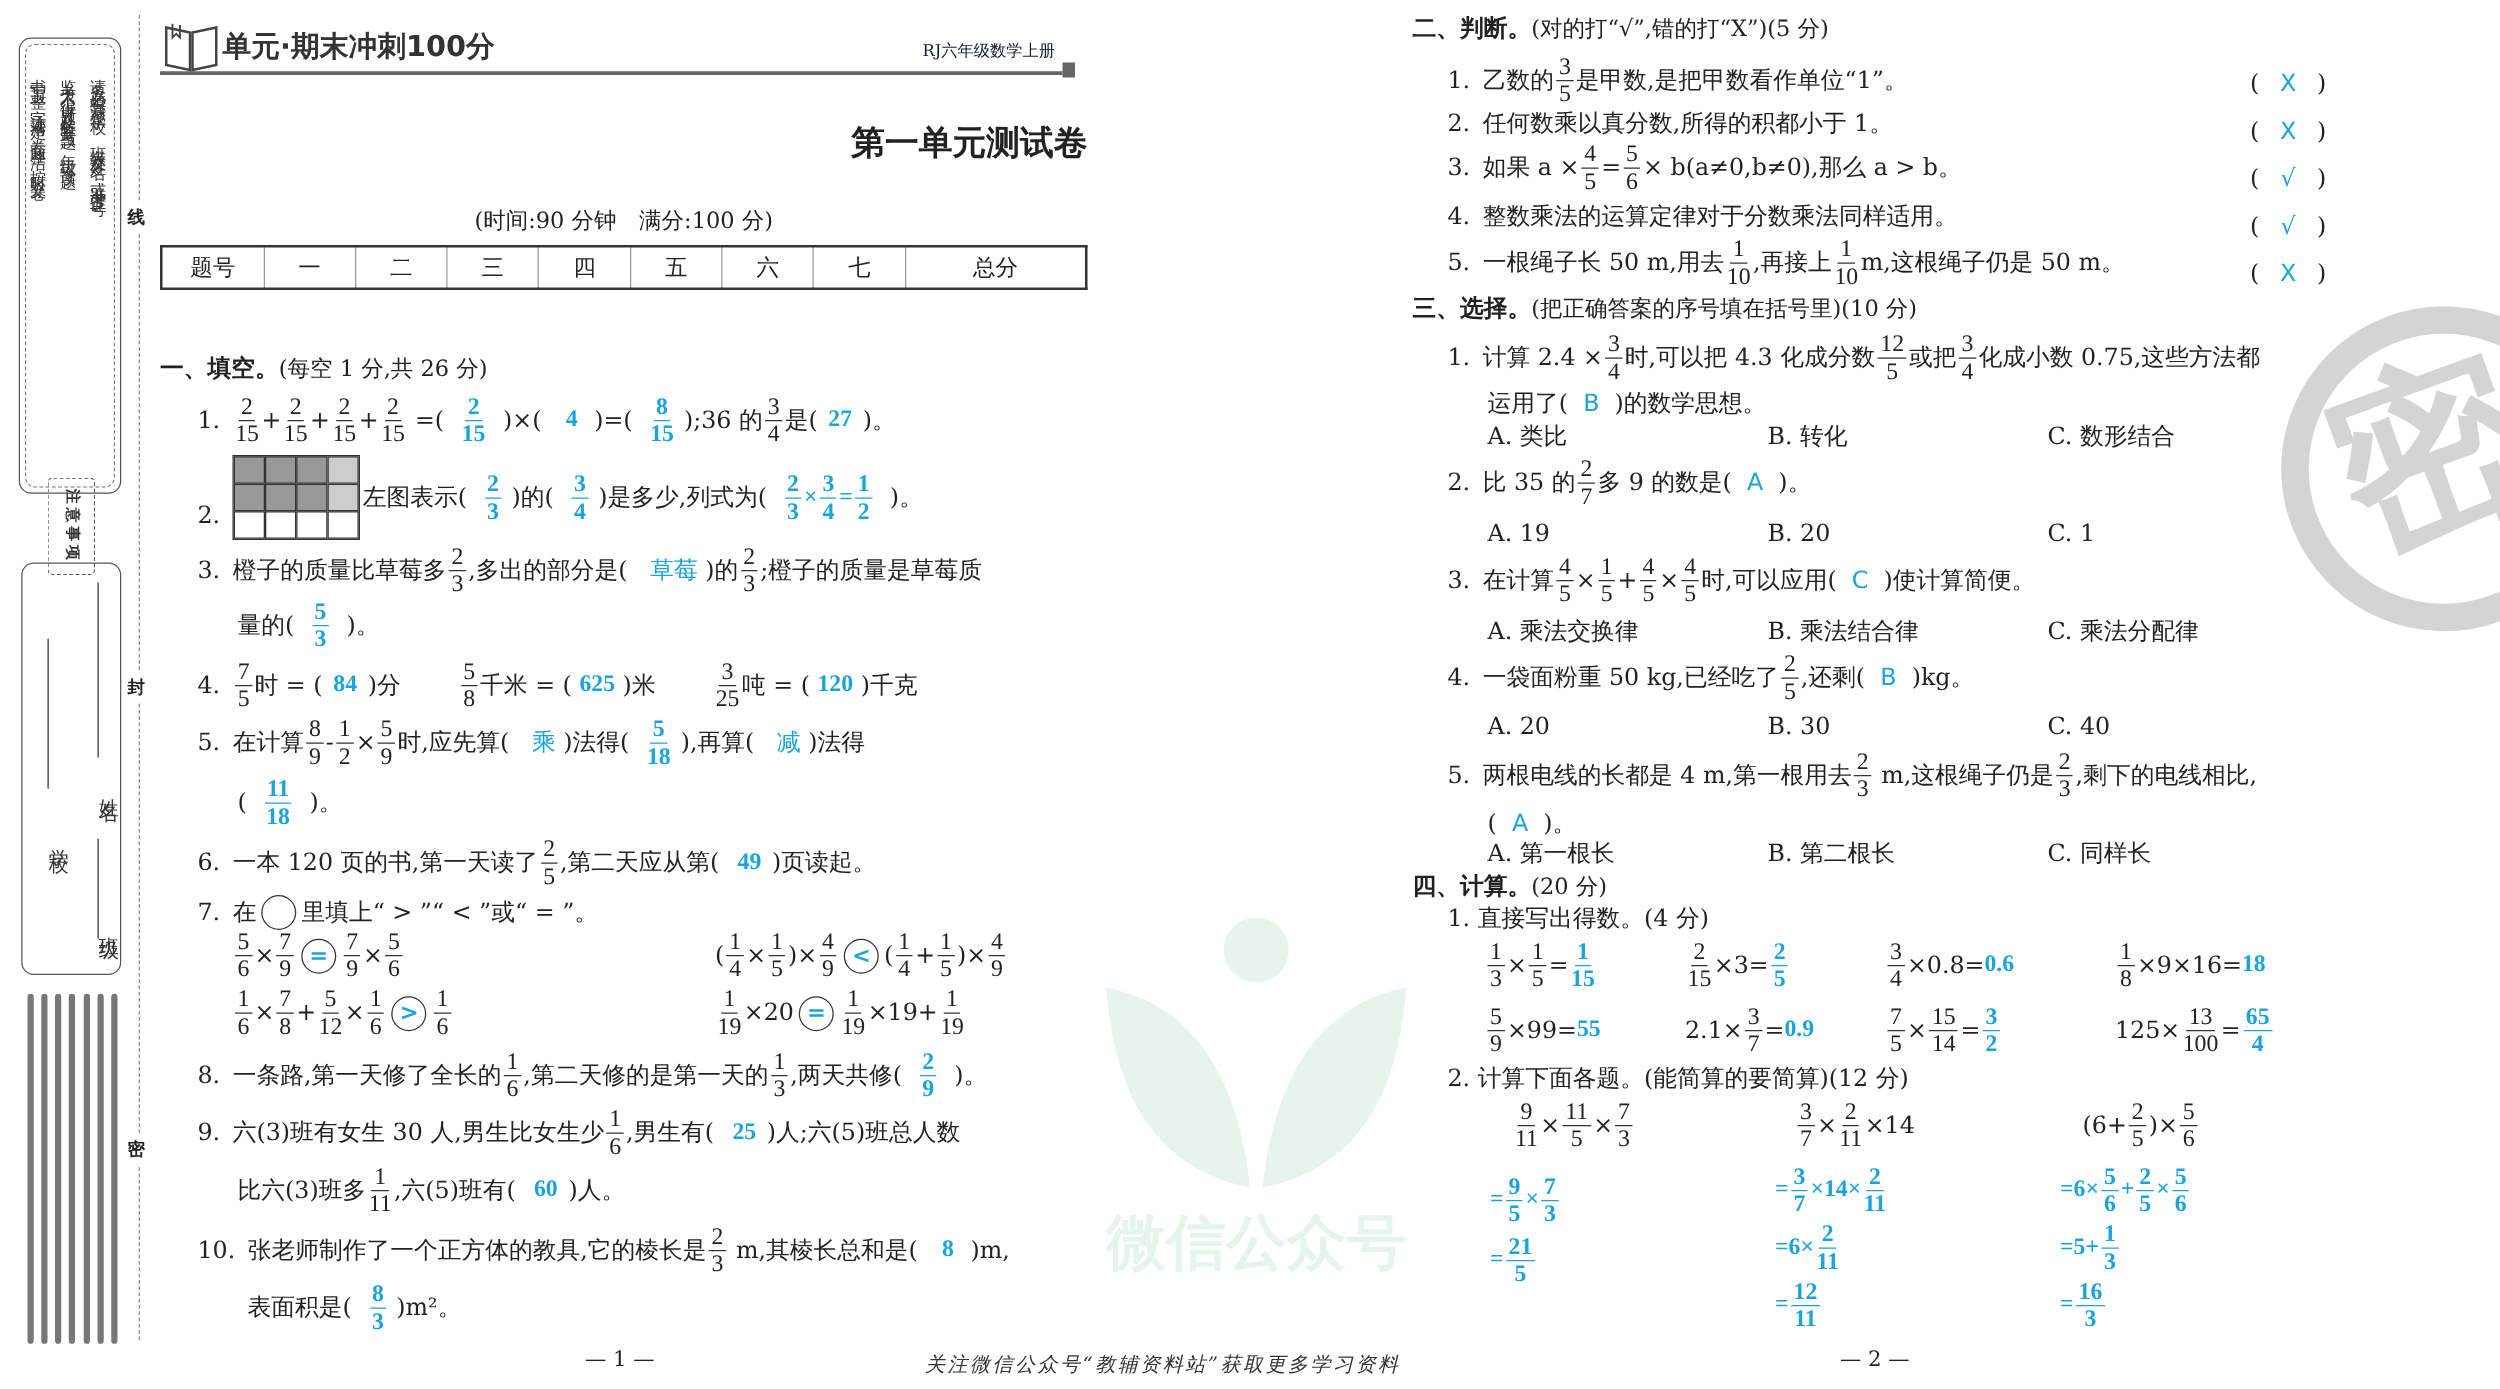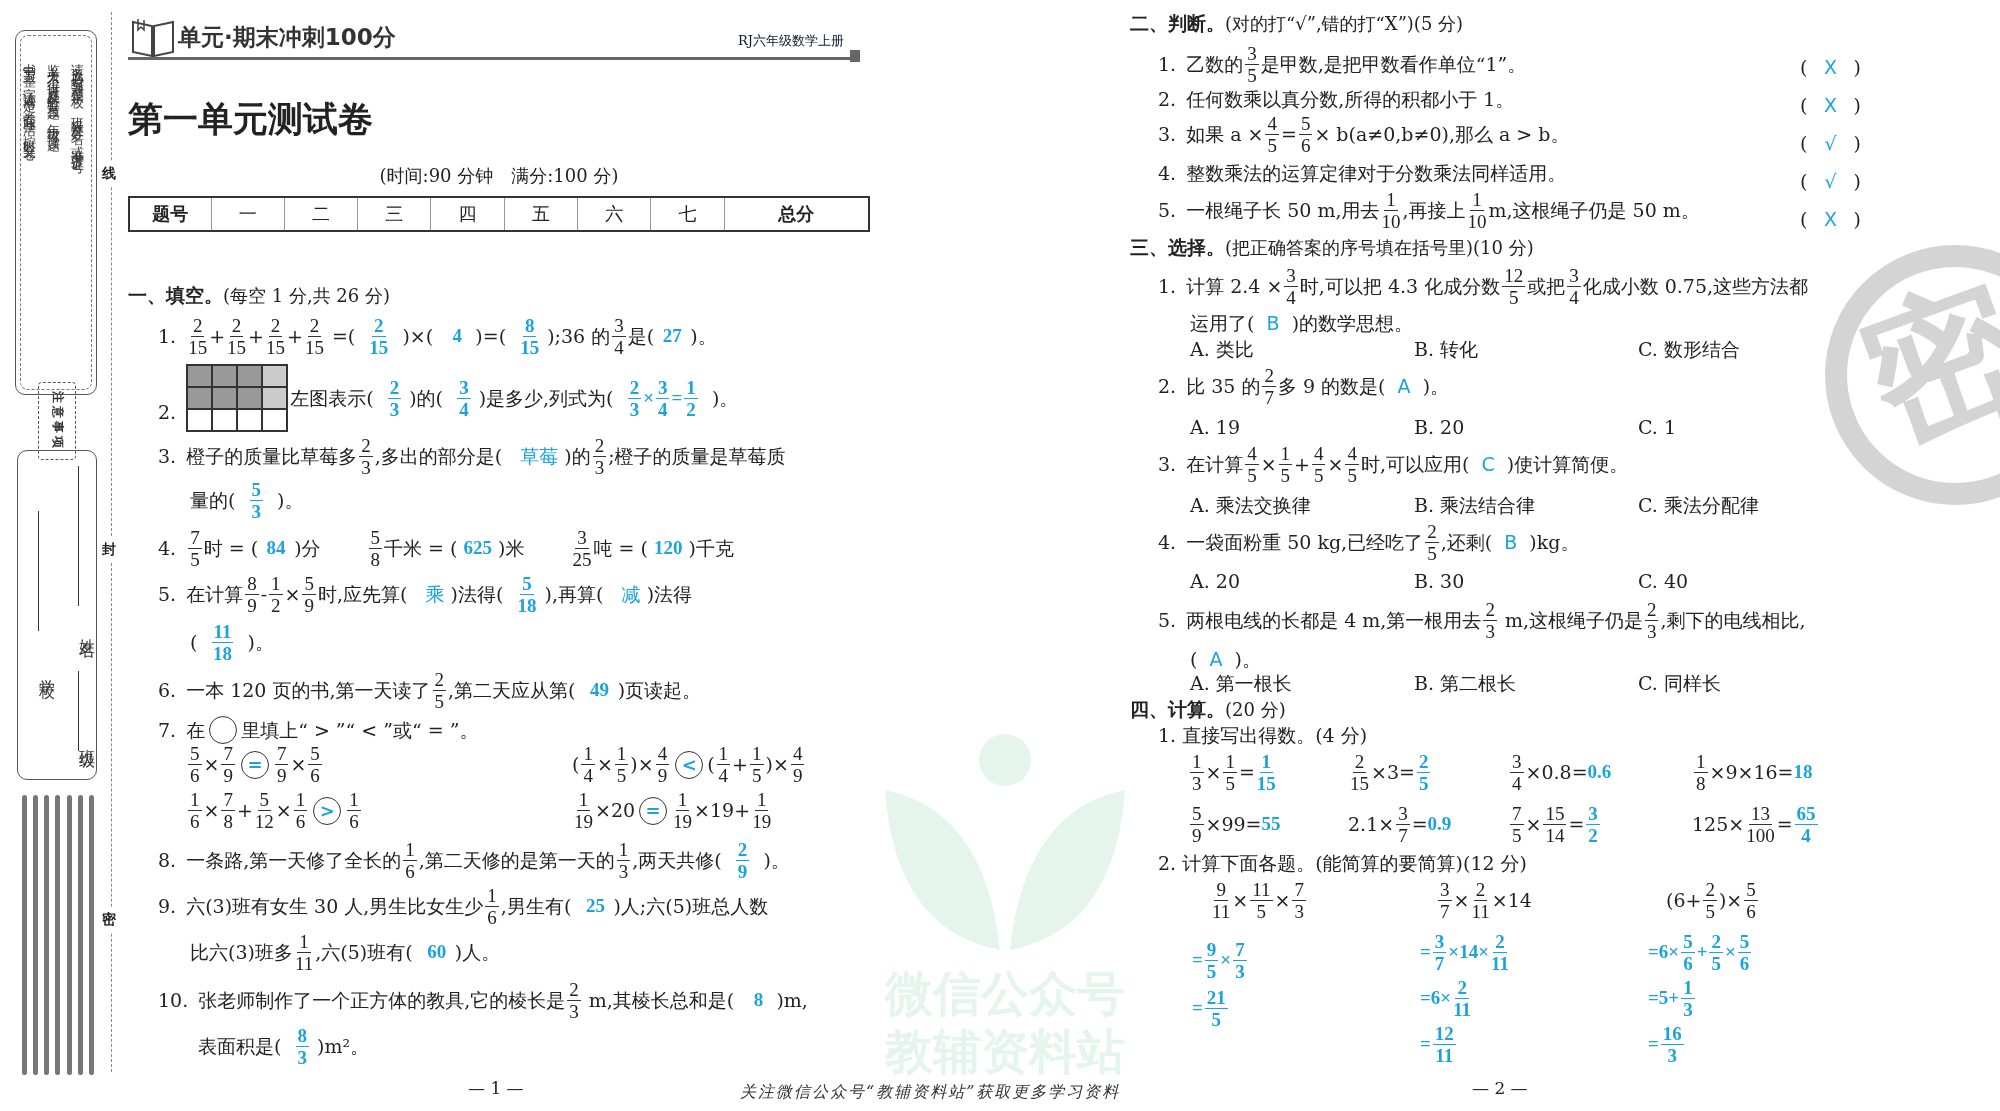--- a/index.html
+++ b/index.html
@@ -17,21 +17,21 @@
 .bl{display:inline-block;min-width:24px;text-align:center}
 .sec{font-family:"DejaVu Sans",sans-serif;font-weight:bold;font-size:19px}
 .sec small{font-family:"DejaVu Serif",serif;font-weight:normal;font-size:18px}
 .circ{display:inline-flex;width:28px;height:28px;border:1.5px solid #333;border-radius:50%;align-items:center;justify-content:center;color:#1aa3dc;font-weight:bold;margin:0 4px;font-family:"DejaVu Sans",sans-serif;font-size:18px}
 
 .vtext{writing-mode:vertical-rl;font-size:13px;letter-spacing:4px;color:#333;font-family:"DejaVu Serif",serif}
 .dash-v{position:absolute;border-left:1.5px dashed #888}
 table.score{border-collapse:collapse;position:absolute;left:128px;top:196px;width:742px;font-family:"DejaVu Sans",sans-serif;font-size:18px}
 table.score td{border:1px solid #999;height:34px;text-align:center}
 table.score{border-top:2px solid #333;border-bottom:2px solid #333;border-left:2px solid #333;border-right:2px solid #333}
-table.score td.h{font-weight:bold}
+table.score td.h{font-weight:normal}
 .grid{display:grid;grid-template-columns:repeat(4,25px);grid-template-rows:repeat(3,22px);border:1px solid #333}
 .grid div{border:1px solid #333}
 </style>
 </head>
 <body>
 
 <div class="abs" style="left:0;top:0;width:118px;height:1111px">
   <div class="abs" style="left:15px;top:30px;width:82px;height:365px;border:1.5px solid #555;border-radius:10px">
     <div class="abs" style="left:4px;top:4px;right:4px;bottom:4px;border:1px dashed #777;border-radius:8px"></div>
     <div class="abs vtext" style="right:10px;top:22px;height:330px">请务必填写清楚学校、班级及姓名(或准考证号)。</div>
@@ -66,21 +66,21 @@
   <svg class="abs" style="left:2px;top:2px" width="46" height="42" viewBox="0 0 46 42">
     <path d="M3 6 L22 10 L22 40 L3 36 Z" fill="none" stroke="#444" stroke-width="2"></path>
     <path d="M43 6 L24 10 L24 40 L43 36 Z" fill="none" stroke="#444" stroke-width="2"></path>
     <path d="M8 3 L8 14 L11 11 L14 14 L14 4" fill="none" stroke="#444" stroke-width="1.5"></path>
   </svg>
   <div class="abs" style="left:50px;top:8px;font-family:'DejaVu Sans',sans-serif;font-weight:bold;font-size:23px;color:#333">单元·期末冲刺100分</div>
   <div class="abs" style="right:6px;top:18px;font-size:13px;color:#0f172a">RJ六年级数学上册</div>
   <div class="abs" style="right:-10px;top:36px;width:10px;height:12px;background:#666"></div>
 </div>
 
-<div class="abs" style="left:128px;width:742px;top:96px;text-align:left;font-family:'DejaVu Sans',sans-serif;font-weight:bold;font-size:35px">第一单元测试卷</div>
+<div class="abs" style="left:128px;width:742px;top:96px;text-align:right;font-family:'DejaVu Sans',sans-serif;font-weight:bold;font-size:27px">第一单元测试卷</div>
 <div class="abs" style="left:128px;width:742px;top:164px;text-align:center;font-size:18px">(时间:90 分钟　满分:100 分)</div>
 
 <table class="score">
   <tbody>
       <tr>
     <td class="h" style="width:82px">题号</td>
     <td>一</td>
     <td>二</td>
     <td>三</td>
     <td>四</td>
@@ -382,21 +382,20 @@
 
 <div class="abs" style="left:468px;top:1078px;font-size:17px">— 1 —</div>
 
 <div class="abs" style="left:865px;top:720px;width:280px;height:380px">
   <svg width="280" height="240" viewBox="0 0 280 240">
     <circle cx="140" cy="40" r="26" fill="#e6f5ec"></circle>
     <path d="M20 70 Q120 90 135 230 Q30 210 20 70 Z" fill="#e6f5ec"></path>
     <path d="M260 70 Q160 90 145 230 Q250 210 260 70 Z" fill="#e6f5ec"></path>
   </svg>
   <div style="text-align:center;font-family:'DejaVu Sans',sans-serif;font-weight:bold;font-size:48px;color:#e6f5ec;line-height:58px">微信公众号</div>
-  <div style="text-align:center;font-family:'DejaVu Sans',sans-serif;font-weight:bold;font-size:48px;color:#e6f5ec;line-height:58px">教辅资料站</div>
 </div>
 
 <div class="abs" style="left:740px;top:1082px;font-size:16px;font-style:italic;color:#333;letter-spacing:2px">关注微信公众号“教辅资料站”获取更多学习资料</div>
 
 <div class="abs" style="left:1825px;top:245px;width:260px;height:260px;border:22px solid #d4d4d4;border-radius:50%;overflow:hidden">
   <div style="position:absolute;left:20px;top:20px;font-size:150px;font-family:'DejaVu Sans',sans-serif;font-weight:bold;color:#d4d4d4;transform:rotate(-20deg);line-height:1">密</div>
 </div>
 
 <div class="line sec" style="left:1130px;top:12px">
     <span>二、判断。</span>

